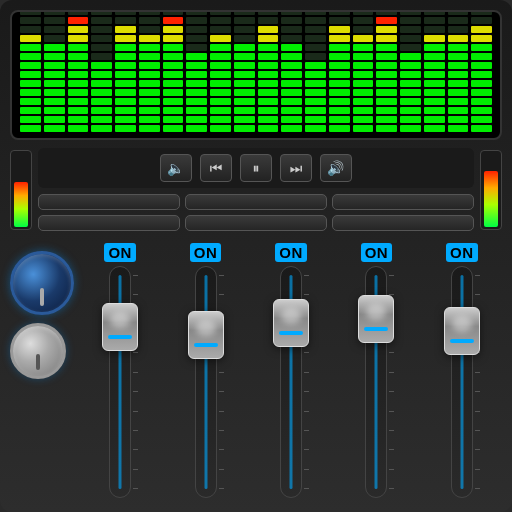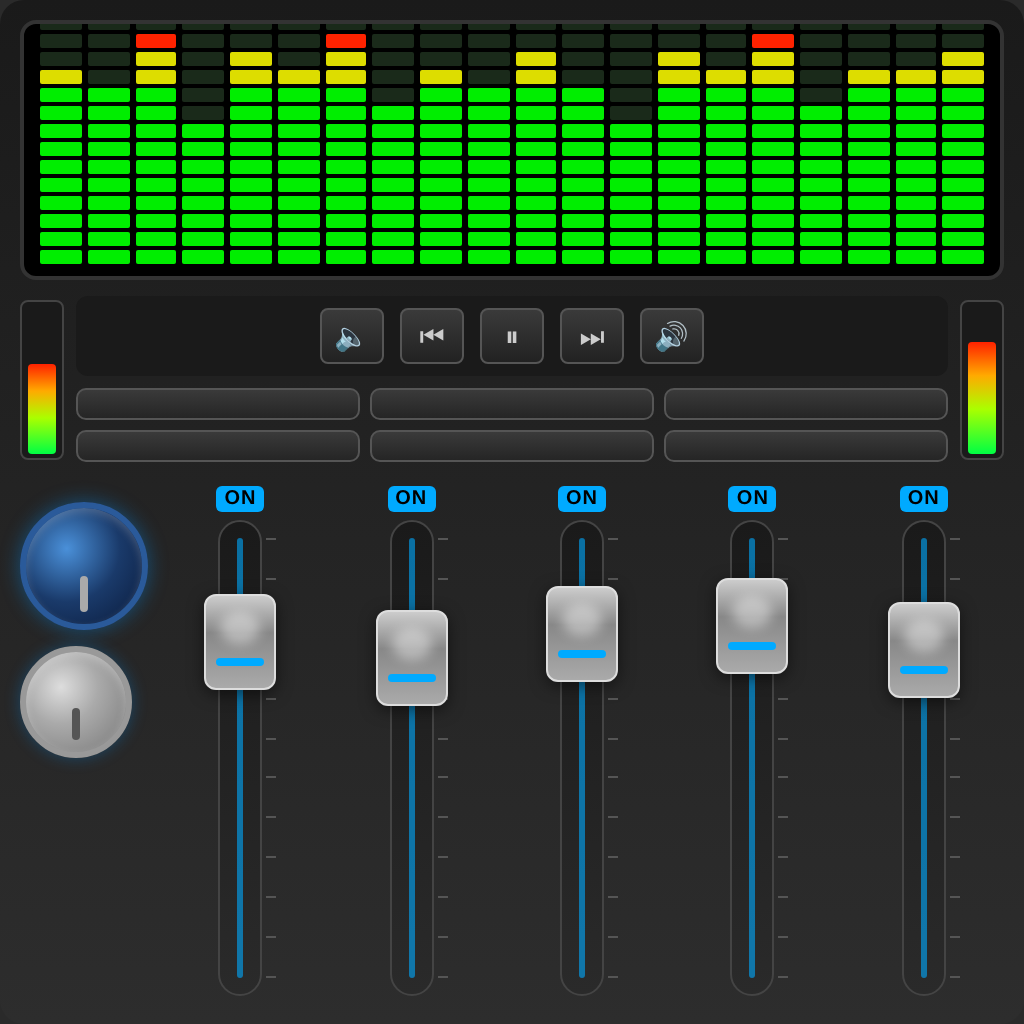--- a/index.html
+++ b/index.html
@@ -197,21 +197,21 @@
       flex: 1;
       display: flex;
       flex-direction: column;
       align-items: center;
       gap: 4px;
     }
 
     .on-badge {
       background: #00aaff;
       color: #000;
-      font-size: 10px;
+      font-size: 15px;
       font-weight: bold;
       padding: 1px 4px;
       border-radius: 3px;
       letter-spacing: 0.5px;
     }
 
     .fader-track {
       flex: 1;
       width: 22px;
       background: linear-gradient(180deg, #1a1a1a, #2a2a2a);

